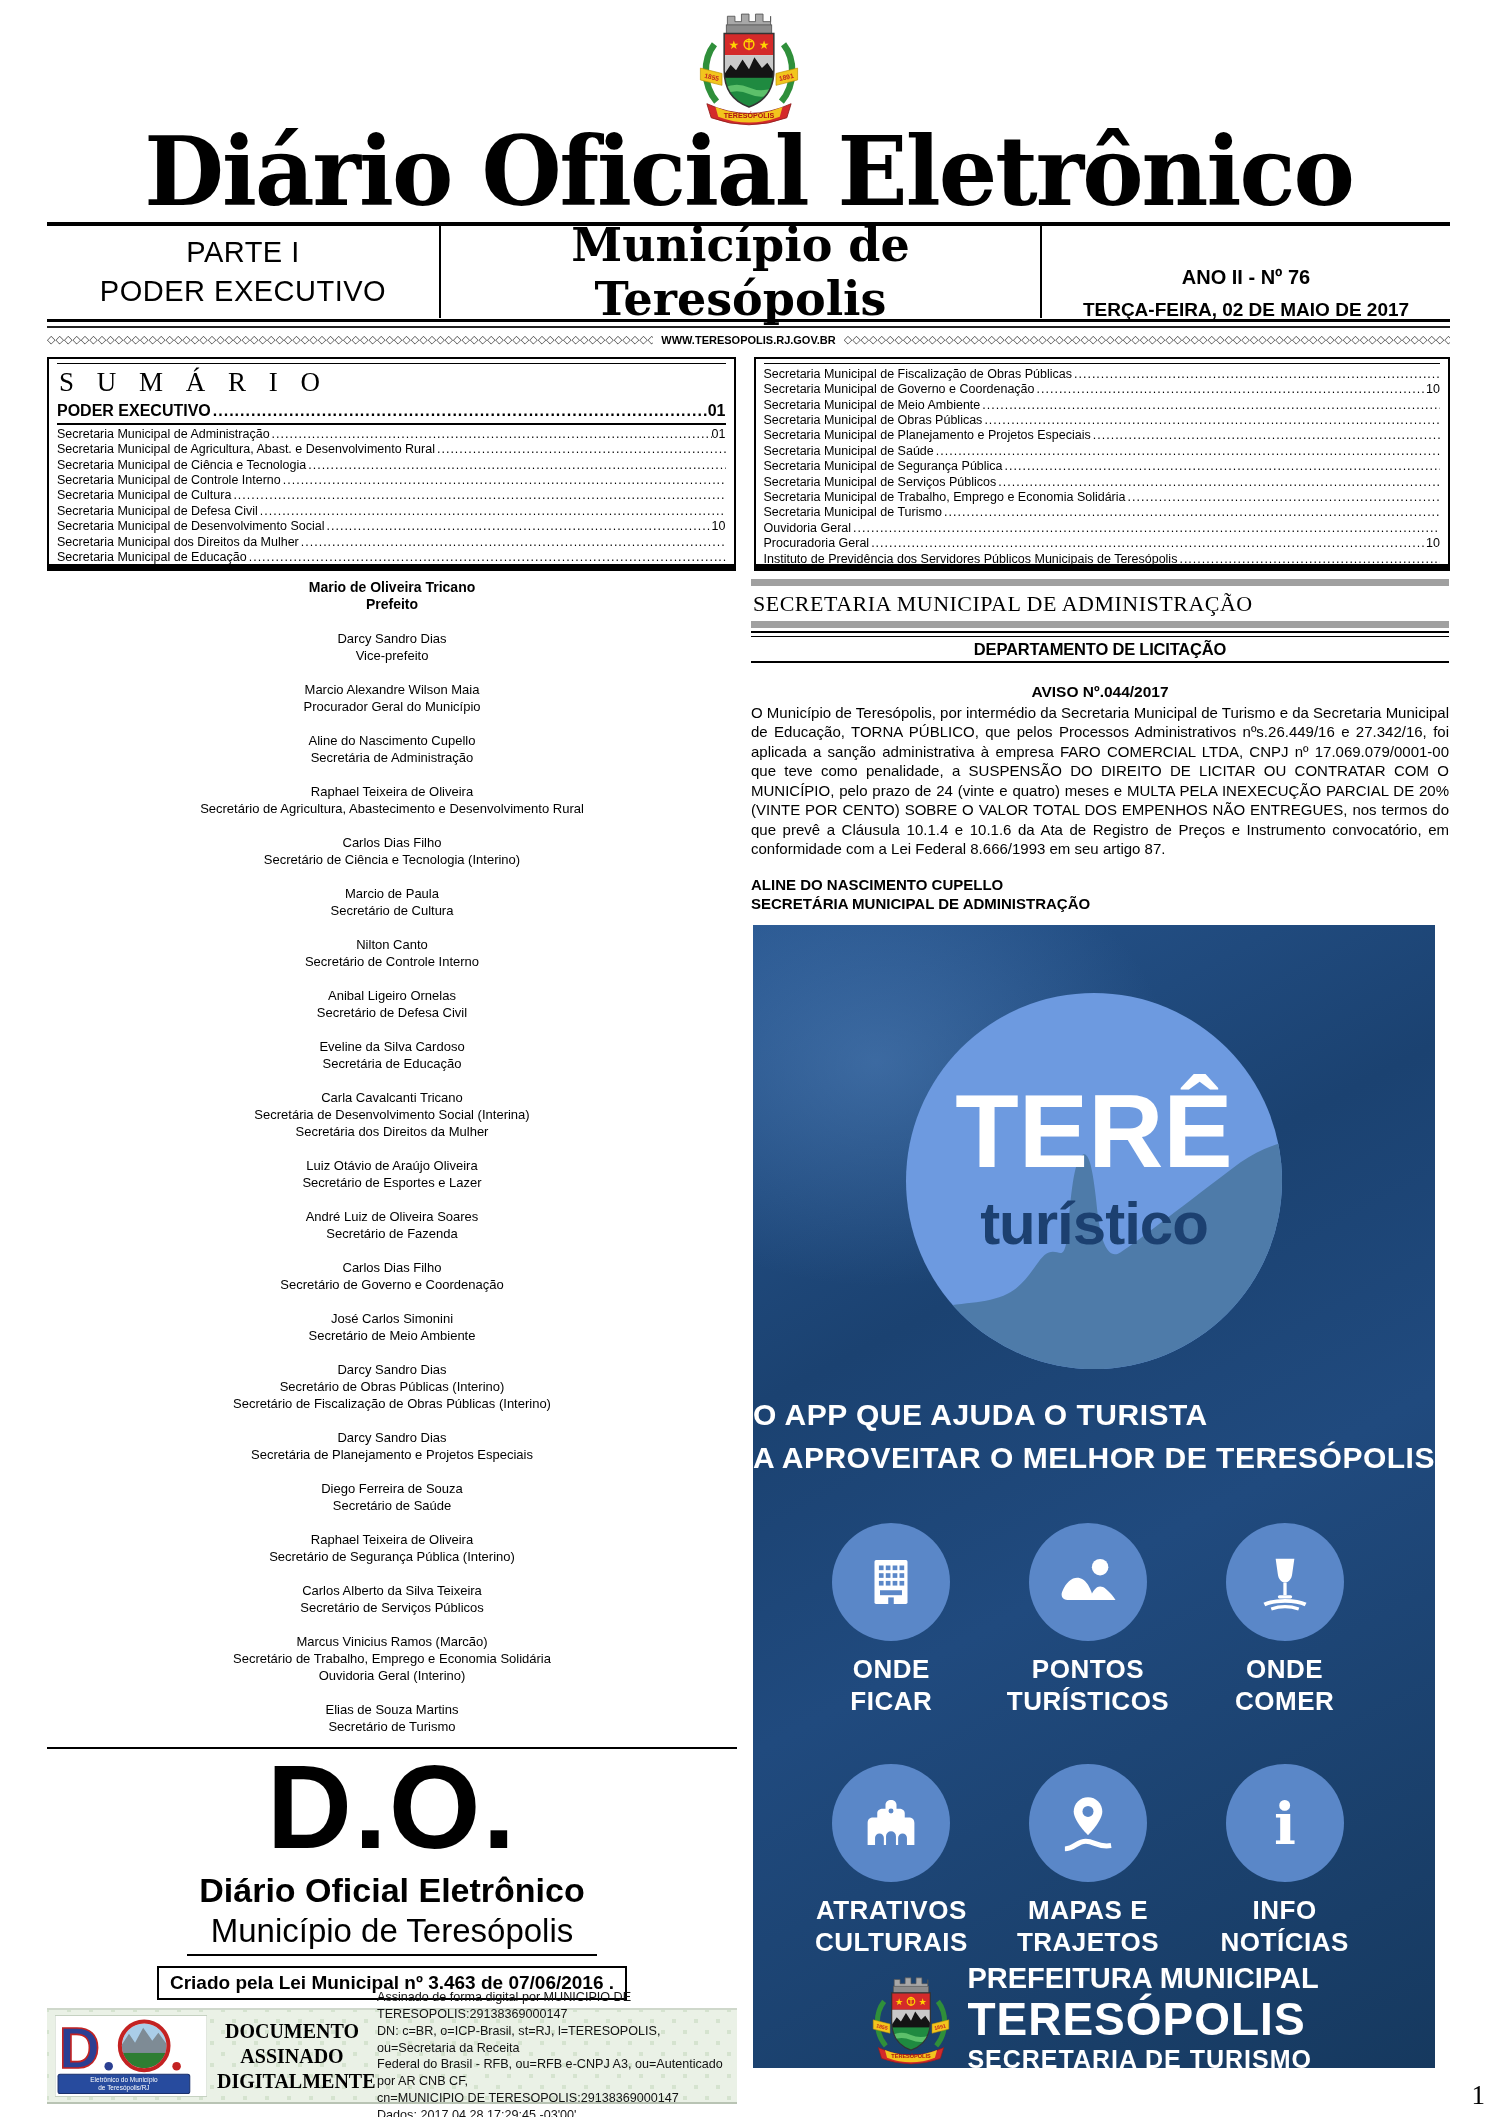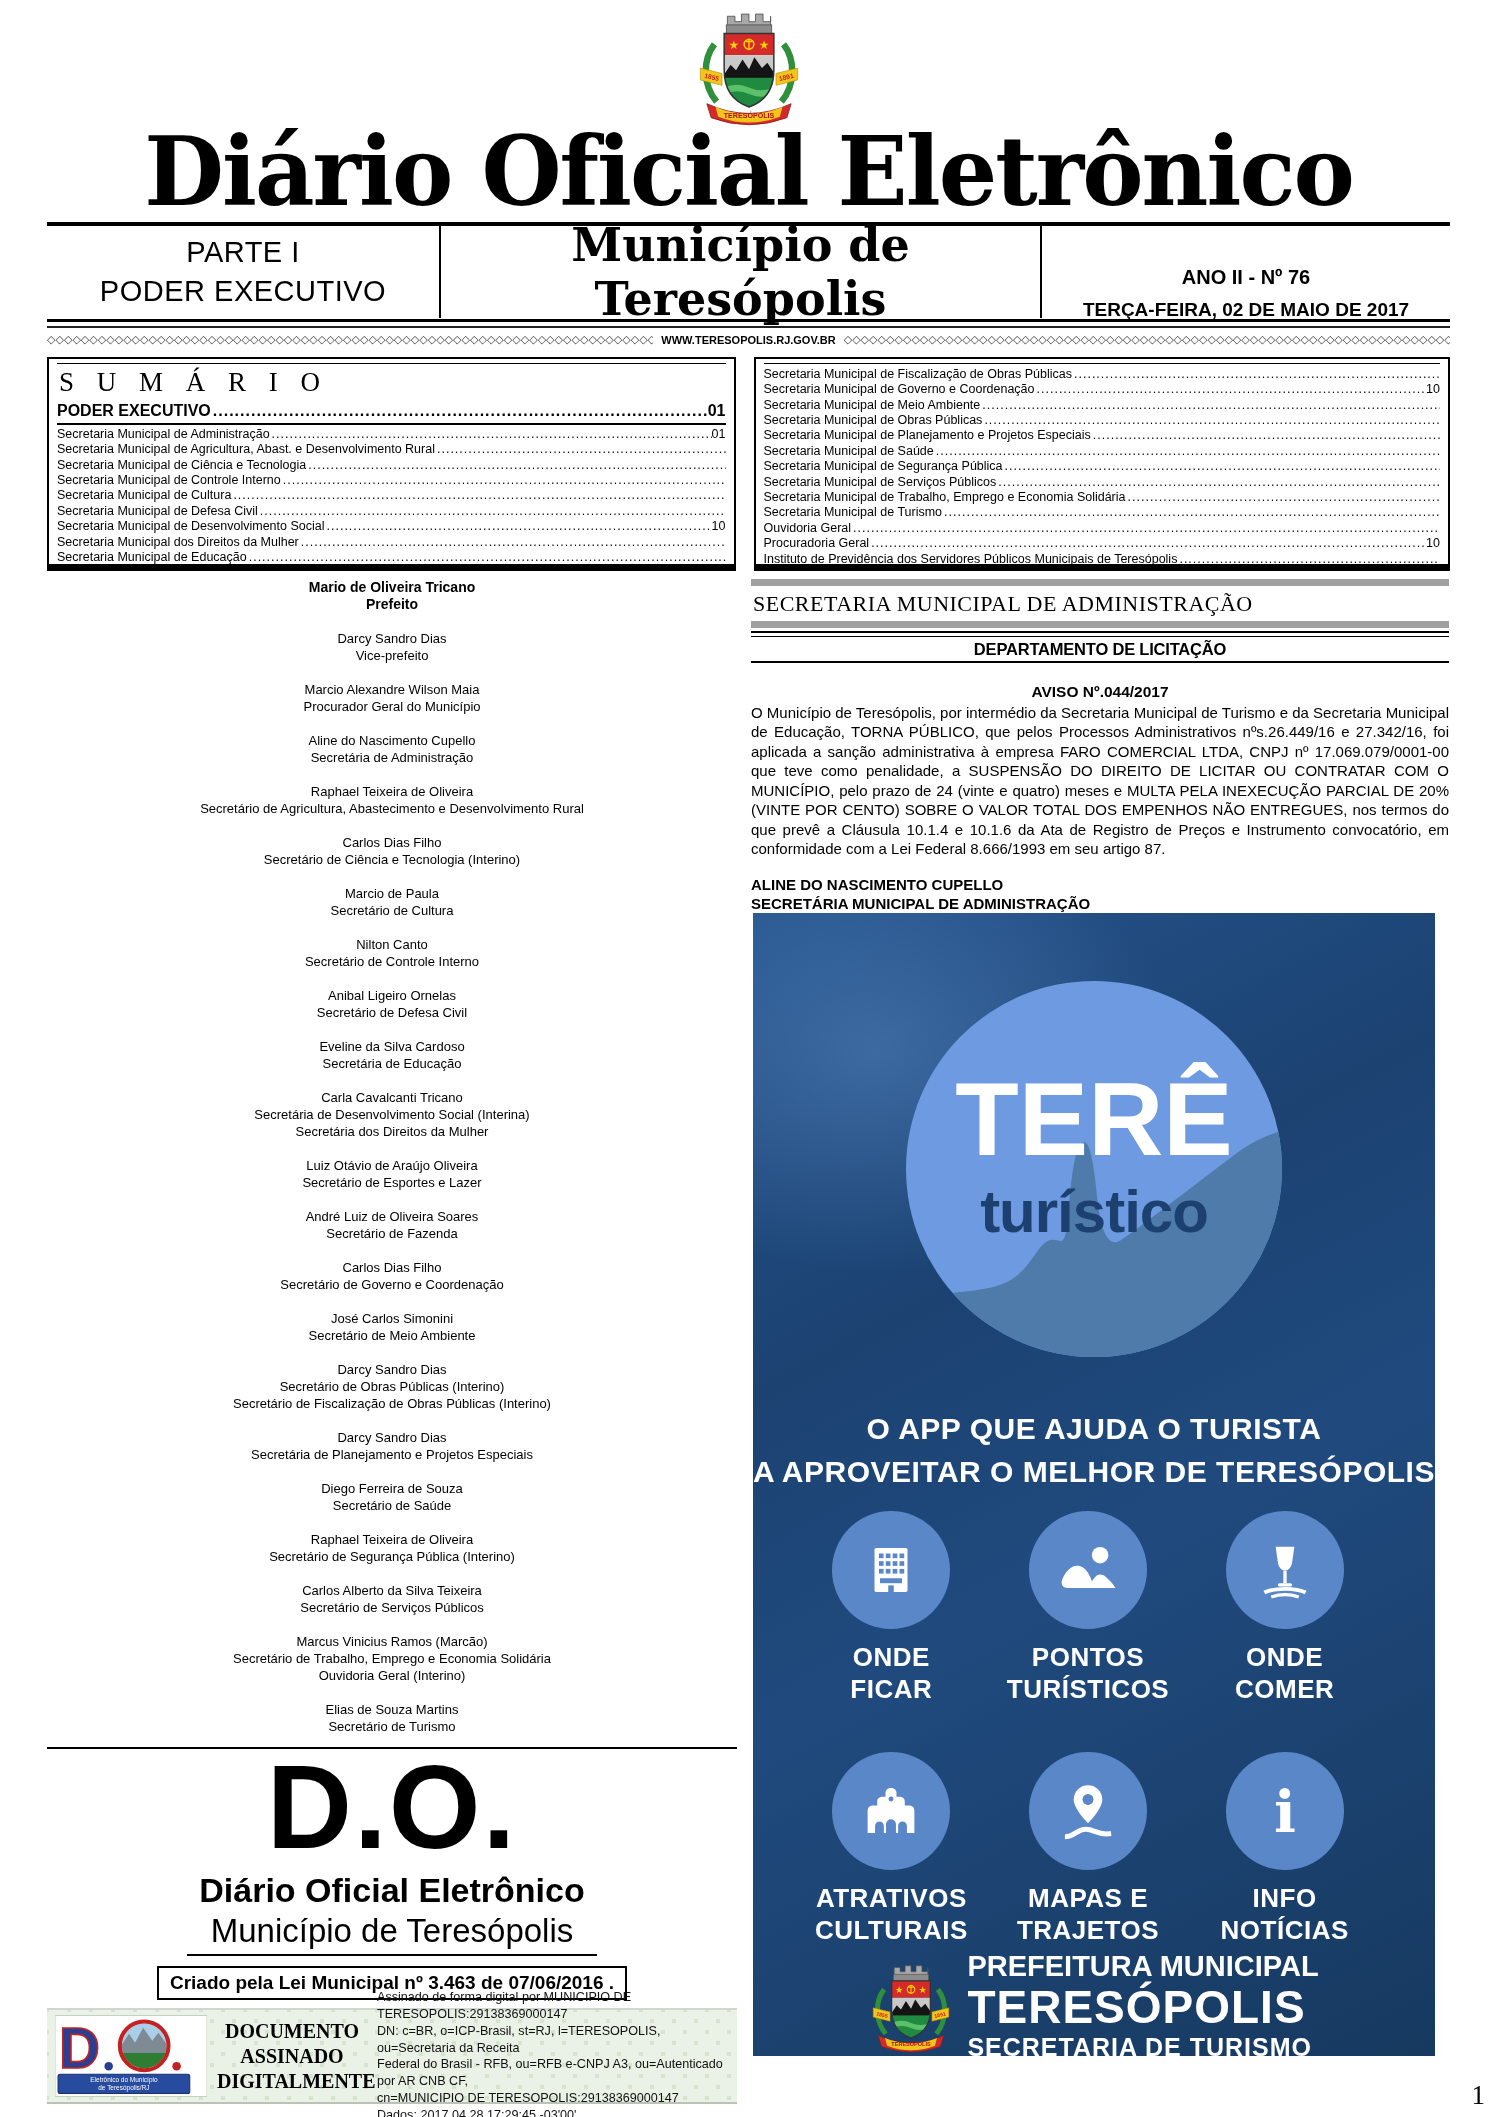--- a/index.html
+++ b/index.html
@@ -77,31 +77,31 @@
   .sec-title{font-family:"Liberation Serif",serif;font-size:22px;letter-spacing:.5px;
     padding:5px 2px 4px;}
   .dept{margin-top:3px;}
   .dept .dbl{border-top:2px solid #000;border-bottom:1px solid #000;height:3px;}
   .dept-label{text-align:center;font-weight:bold;font-size:16.5px;padding:3px 0 2px;letter-spacing:-.2px;}
   .dept .btm{border-top:2px solid #000;}
   .aviso-title{text-align:center;font-weight:bold;font-size:15.5px;margin-top:20px;}
   .aviso-body{font-size:15px;line-height:19.5px;text-align:justify;margin-top:2px;}
   .signer{font-weight:bold;font-size:15px;line-height:19px;margin-top:16px;}
   
-  .ad{position:relative;width:682px;height:1143px;margin-top:0;margin-left:2px;
+  .ad{position:relative;width:682px;height:1143px;margin-top:12px;margin-left:2px;
     background-image:radial-gradient(ellipse 420px 320px at 18% 12%,rgba(92,141,199,.45),rgba(0,0,0,0) 70%),
       linear-gradient(152deg,#27558e 0%,#1b4271 32%,#204a7e 55%,#16395f 100%);
     color:#fff;overflow:hidden;}
   .ad-circle{position:absolute;left:50%;top:68px;transform:translateX(-50%);width:376px;height:376px;}
   .ad-circle svg{display:block;}
   .ad-logo-top{position:absolute;left:0;right:0;top:86px;text-align:center;
     font-size:104px;font-weight:bold;letter-spacing:0;line-height:1;color:#fff;}
   .ad-logo-bottom{position:absolute;left:0;right:0;top:196px;text-align:center;
     font-size:60px;font-weight:bold;letter-spacing:-1px;color:#1c4070;}
-  .ad-tagline{position:absolute;left:0;right:0;top:494px;text-align:center;
+  .ad-tagline{position:absolute;left:0;right:0;top:468px;
     font-size:30px;font-weight:bold;line-height:1.45;letter-spacing:.5px;}
   .ad-grid{position:absolute;left:40px;right:52px;top:598px;display:grid;
     grid-template-columns:1fr 1fr 1fr;row-gap:46px;justify-items:center;}
   .ad-tile{text-align:center;}
   .ad-icon{width:118px;height:118px;border-radius:50%;background:#5a87c8;margin:0 auto;
     display:flex;align-items:center;justify-content:center;}
   .ad-label{margin-top:12px;font-size:26px;font-weight:bold;line-height:1.25;letter-spacing:.5px;}
   .ad-footer{position:absolute;left:0;right:0;top:1038px;display:flex;justify-content:center;
     align-items:center;gap:14px;}
   .ad-f-l1{font-size:29px;font-weight:bold;line-height:1.1;}

